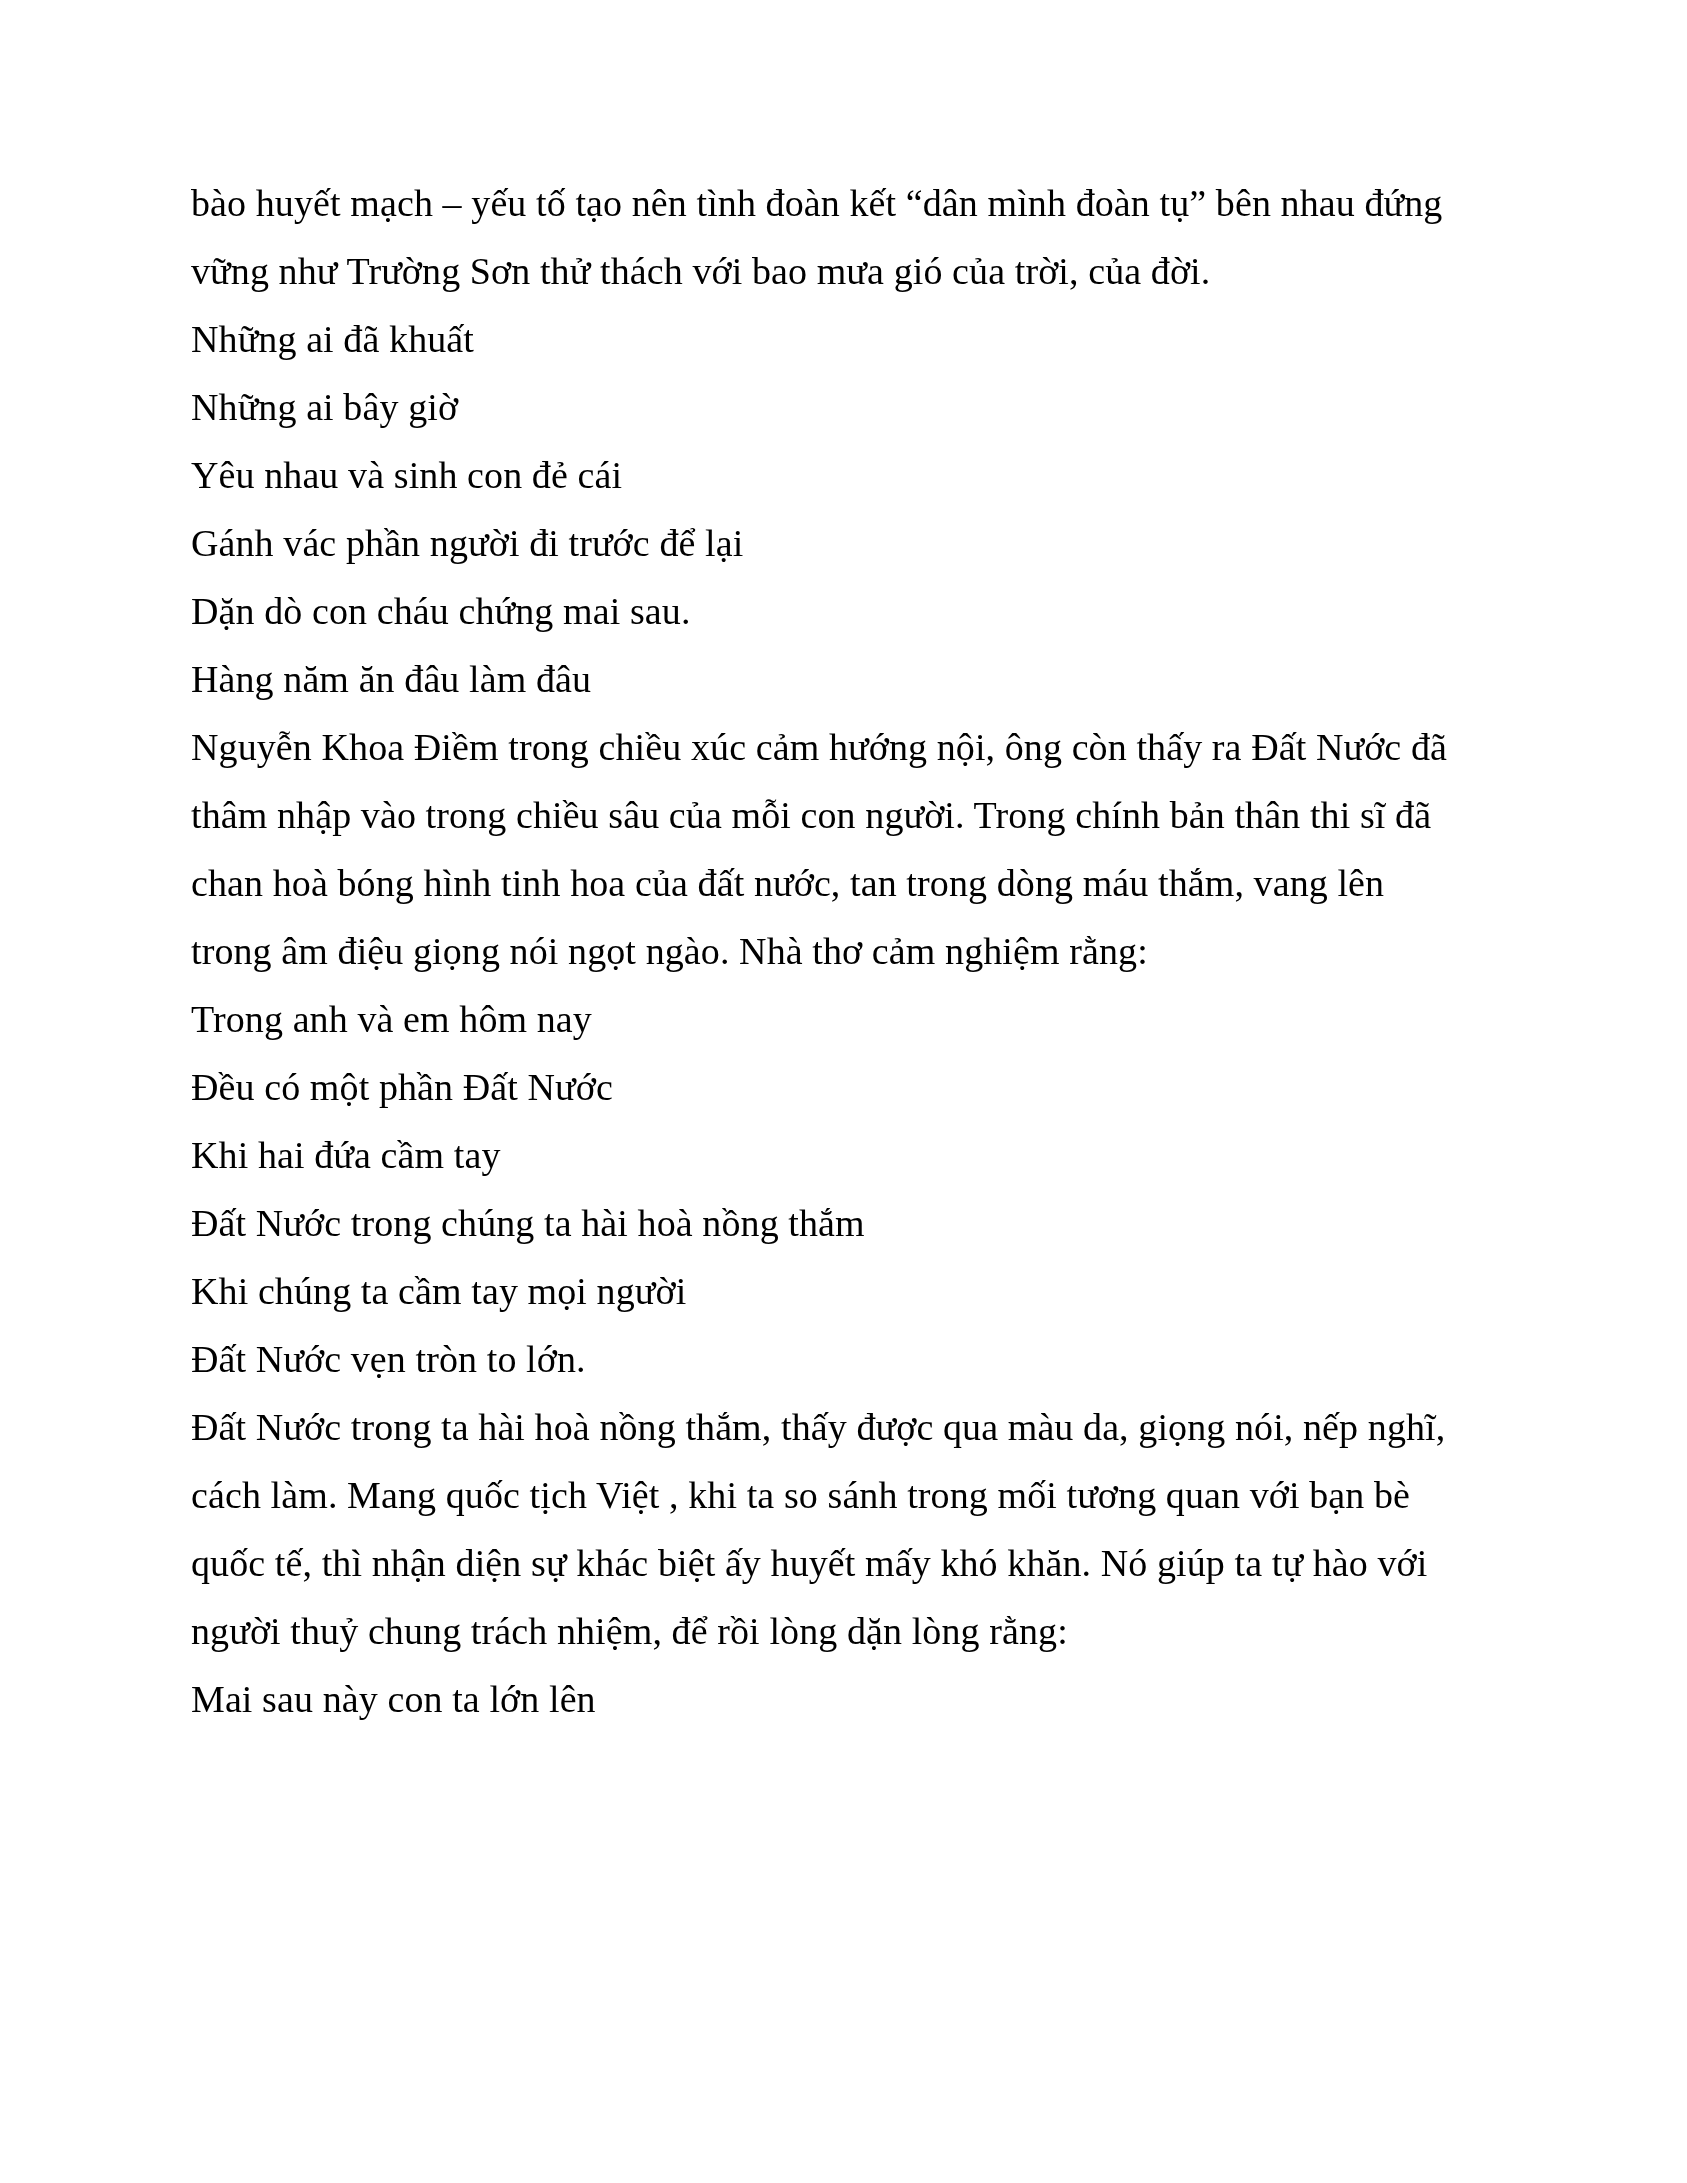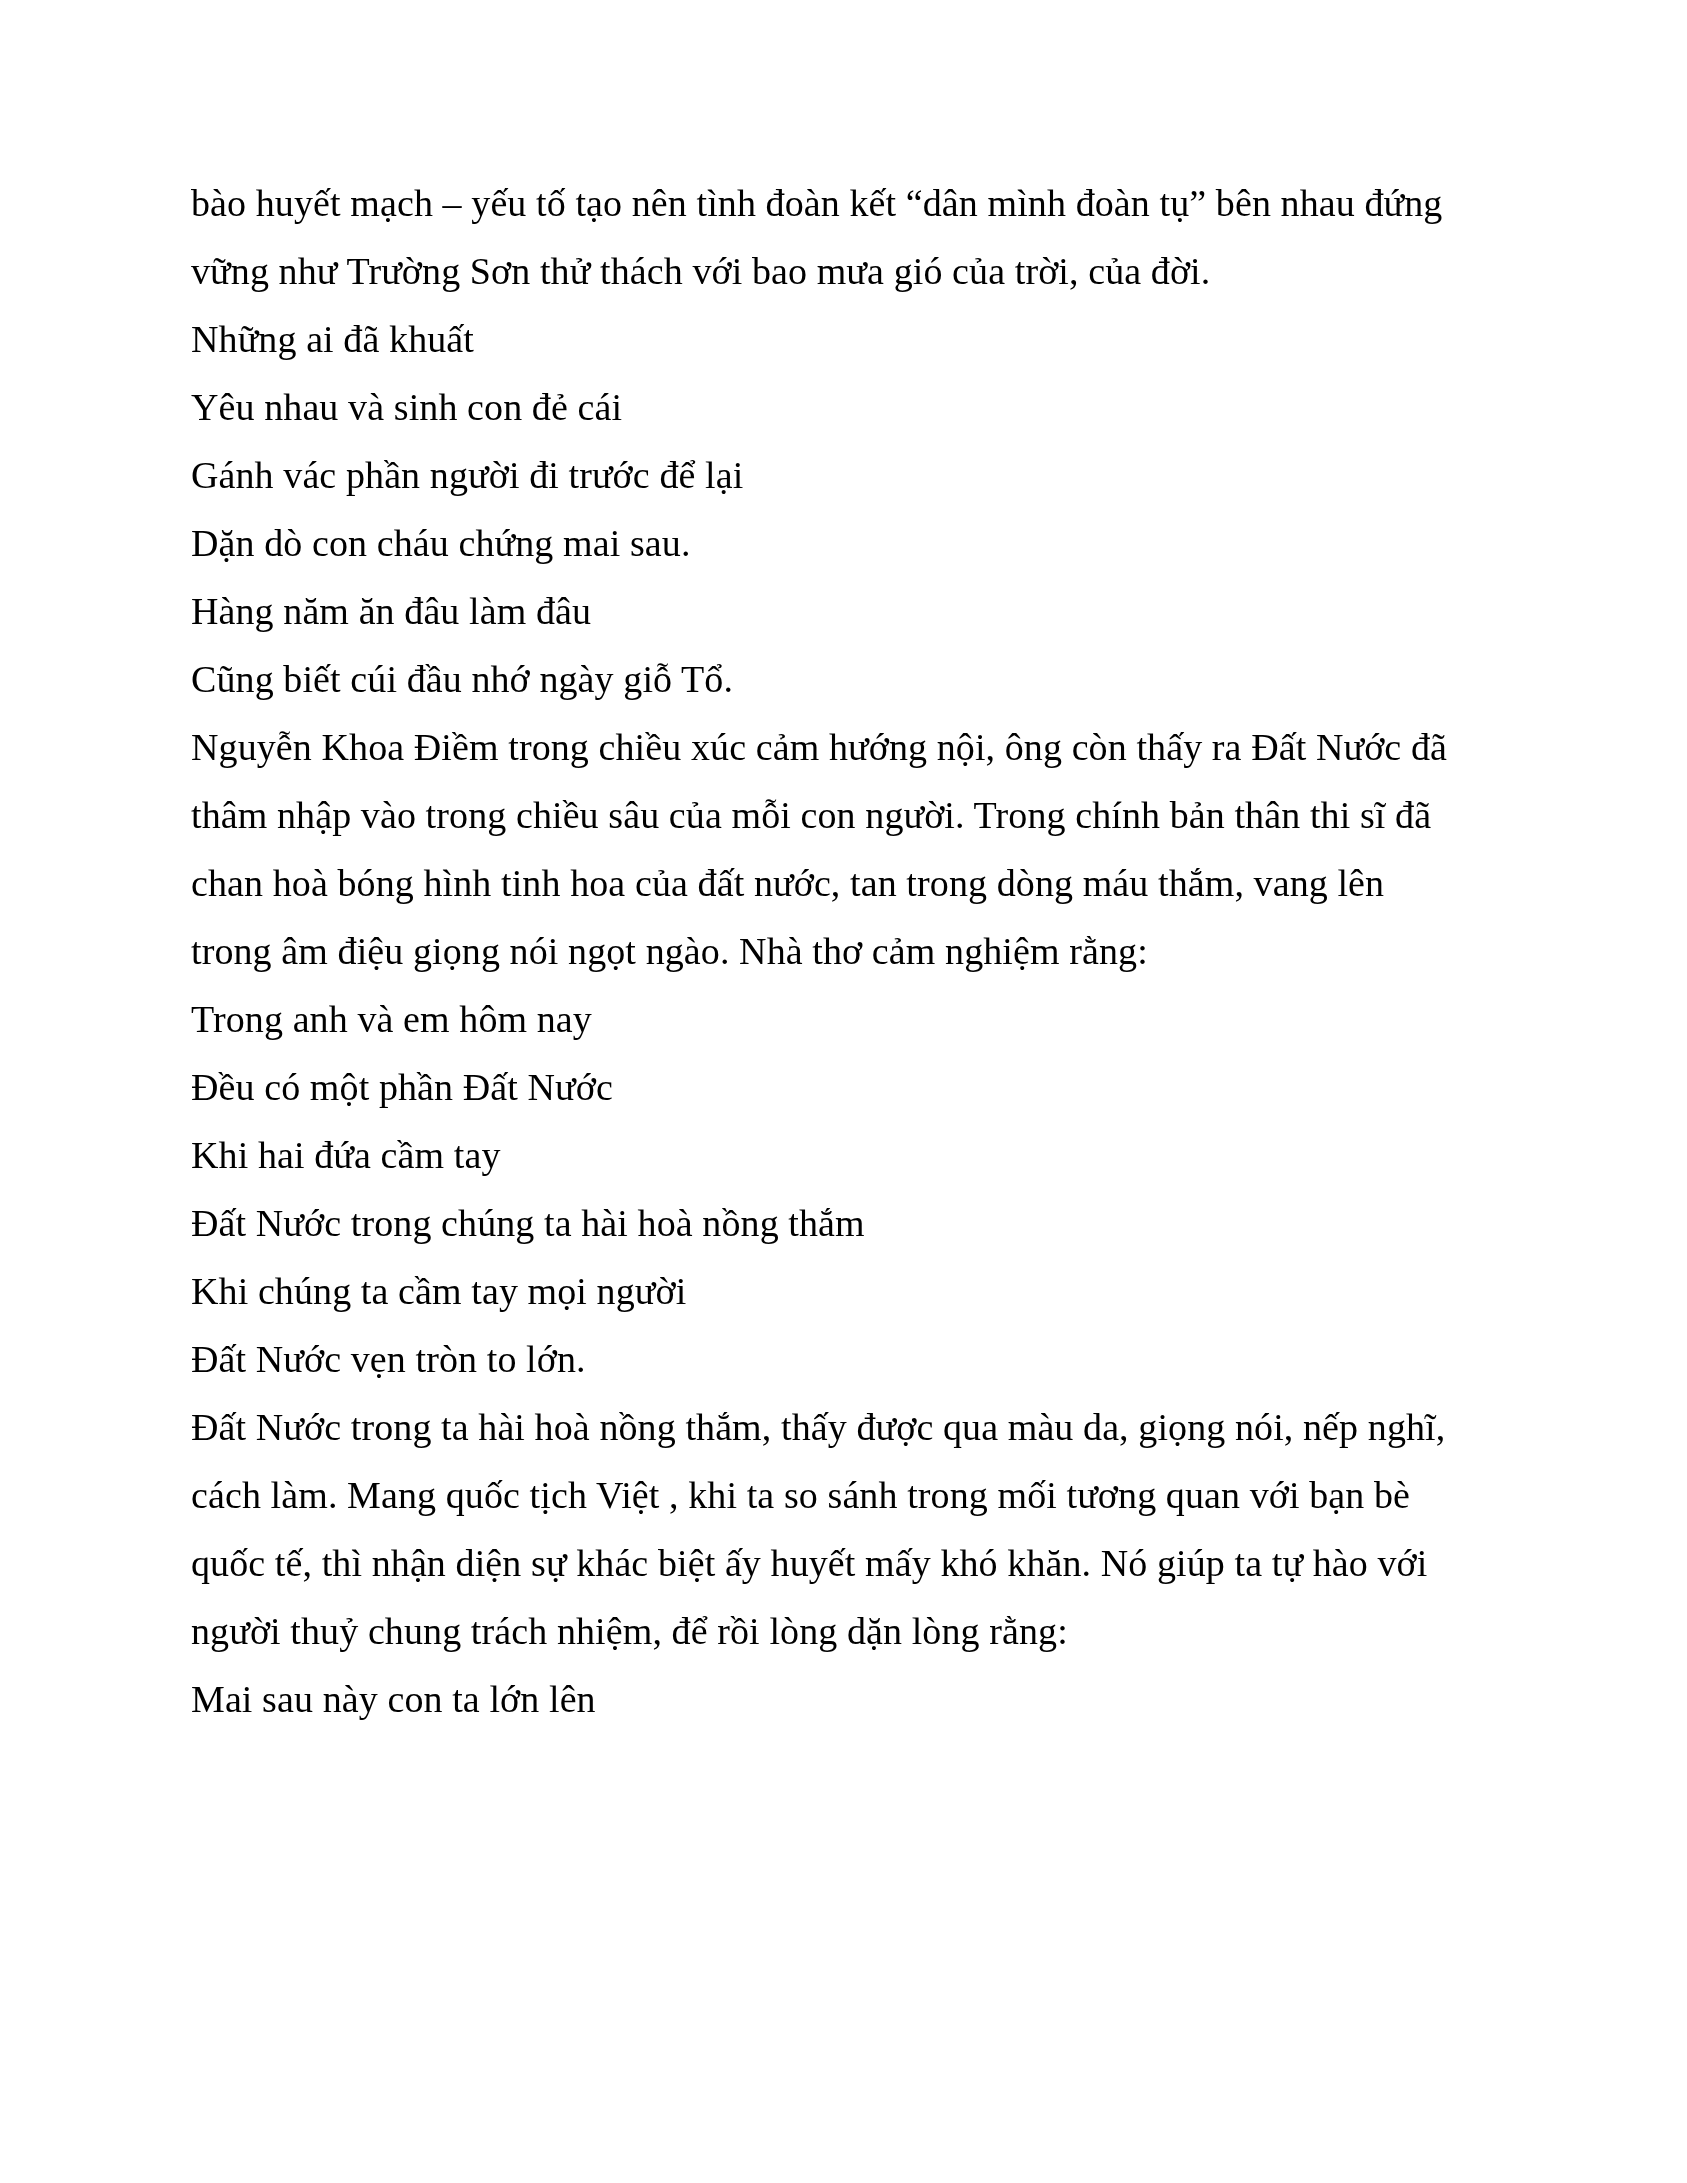--- a/index.html
+++ b/index.html
@@ -37,25 +37,25 @@
   }
 </style>
 </head>
 <body>
 
 <div class="page">
   <div class="content">
     <div class="line">bào huyết mạch – yếu tố tạo nên tình đoàn kết “dân mình đoàn tụ” bên nhau đứng</div>
     <div class="line">vững như Trường Sơn thử thách với bao mưa gió của trời, của đời.</div>
     <div class="line">Những ai đã khuất</div>
+    <div class="line">Những ai bây giờ</div>
     <div class="line">Yêu nhau và sinh con đẻ cái</div>
     <div class="line">Gánh vác phần người đi trước để lại</div>
     <div class="line">Dặn dò con cháu chứng mai sau.</div>
     <div class="line">Hàng năm ăn đâu làm đâu</div>
-    <div class="line">Cũng biết cúi đầu nhớ ngày giỗ Tổ.</div>
     <div class="line">Nguyễn Khoa Điềm trong chiều xúc cảm hướng nội, ông còn thấy ra Đất Nước đã</div>
     <div class="line">thâm nhập vào trong chiều sâu của mỗi con người. Trong chính bản thân thi sĩ đã</div>
     <div class="line">chan hoà bóng hình tinh hoa của đất nước, tan trong dòng máu thắm, vang lên</div>
     <div class="line">trong âm điệu giọng nói ngọt ngào. Nhà thơ cảm nghiệm rằng:</div>
     <div class="line">Trong anh và em hôm nay</div>
     <div class="line">Đều có một phần Đất Nước</div>
     <div class="line">Khi hai đứa cầm tay</div>
     <div class="line">Đất Nước trong chúng ta hài hoà nồng thắm</div>
     <div class="line">Khi chúng ta cầm tay mọi người</div>
     <div class="line">Đất Nước vẹn tròn to lớn.</div>

